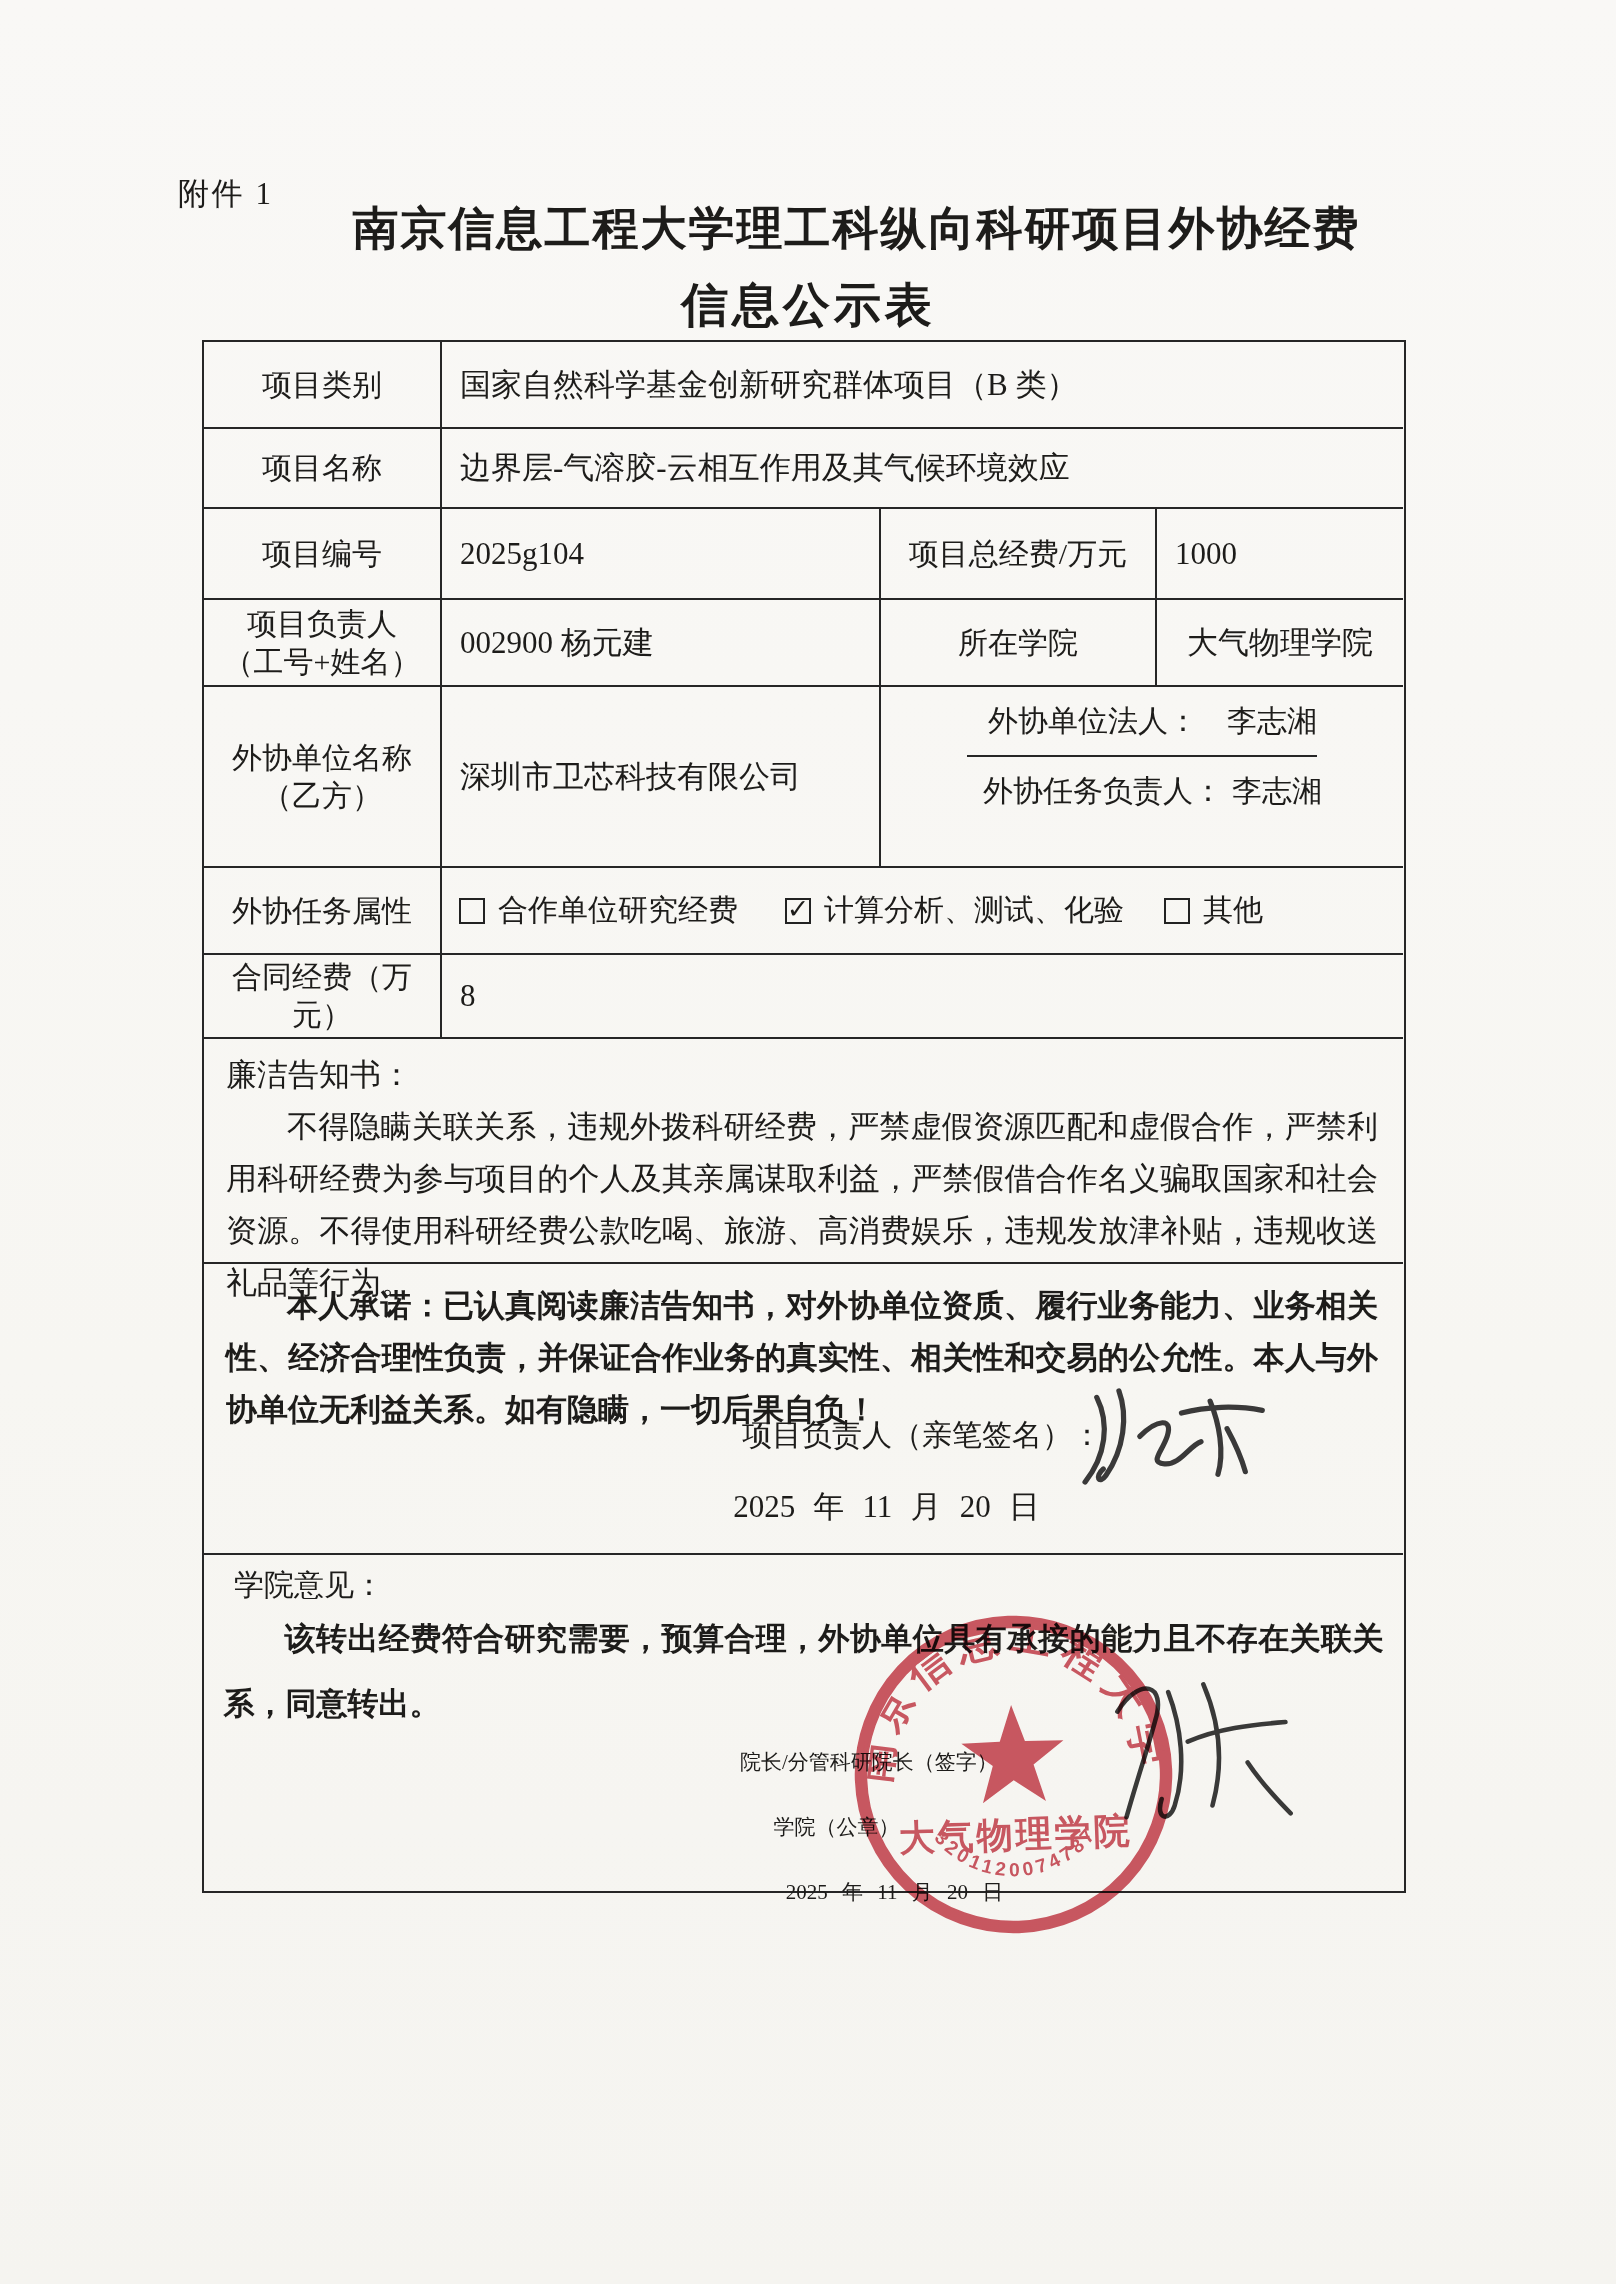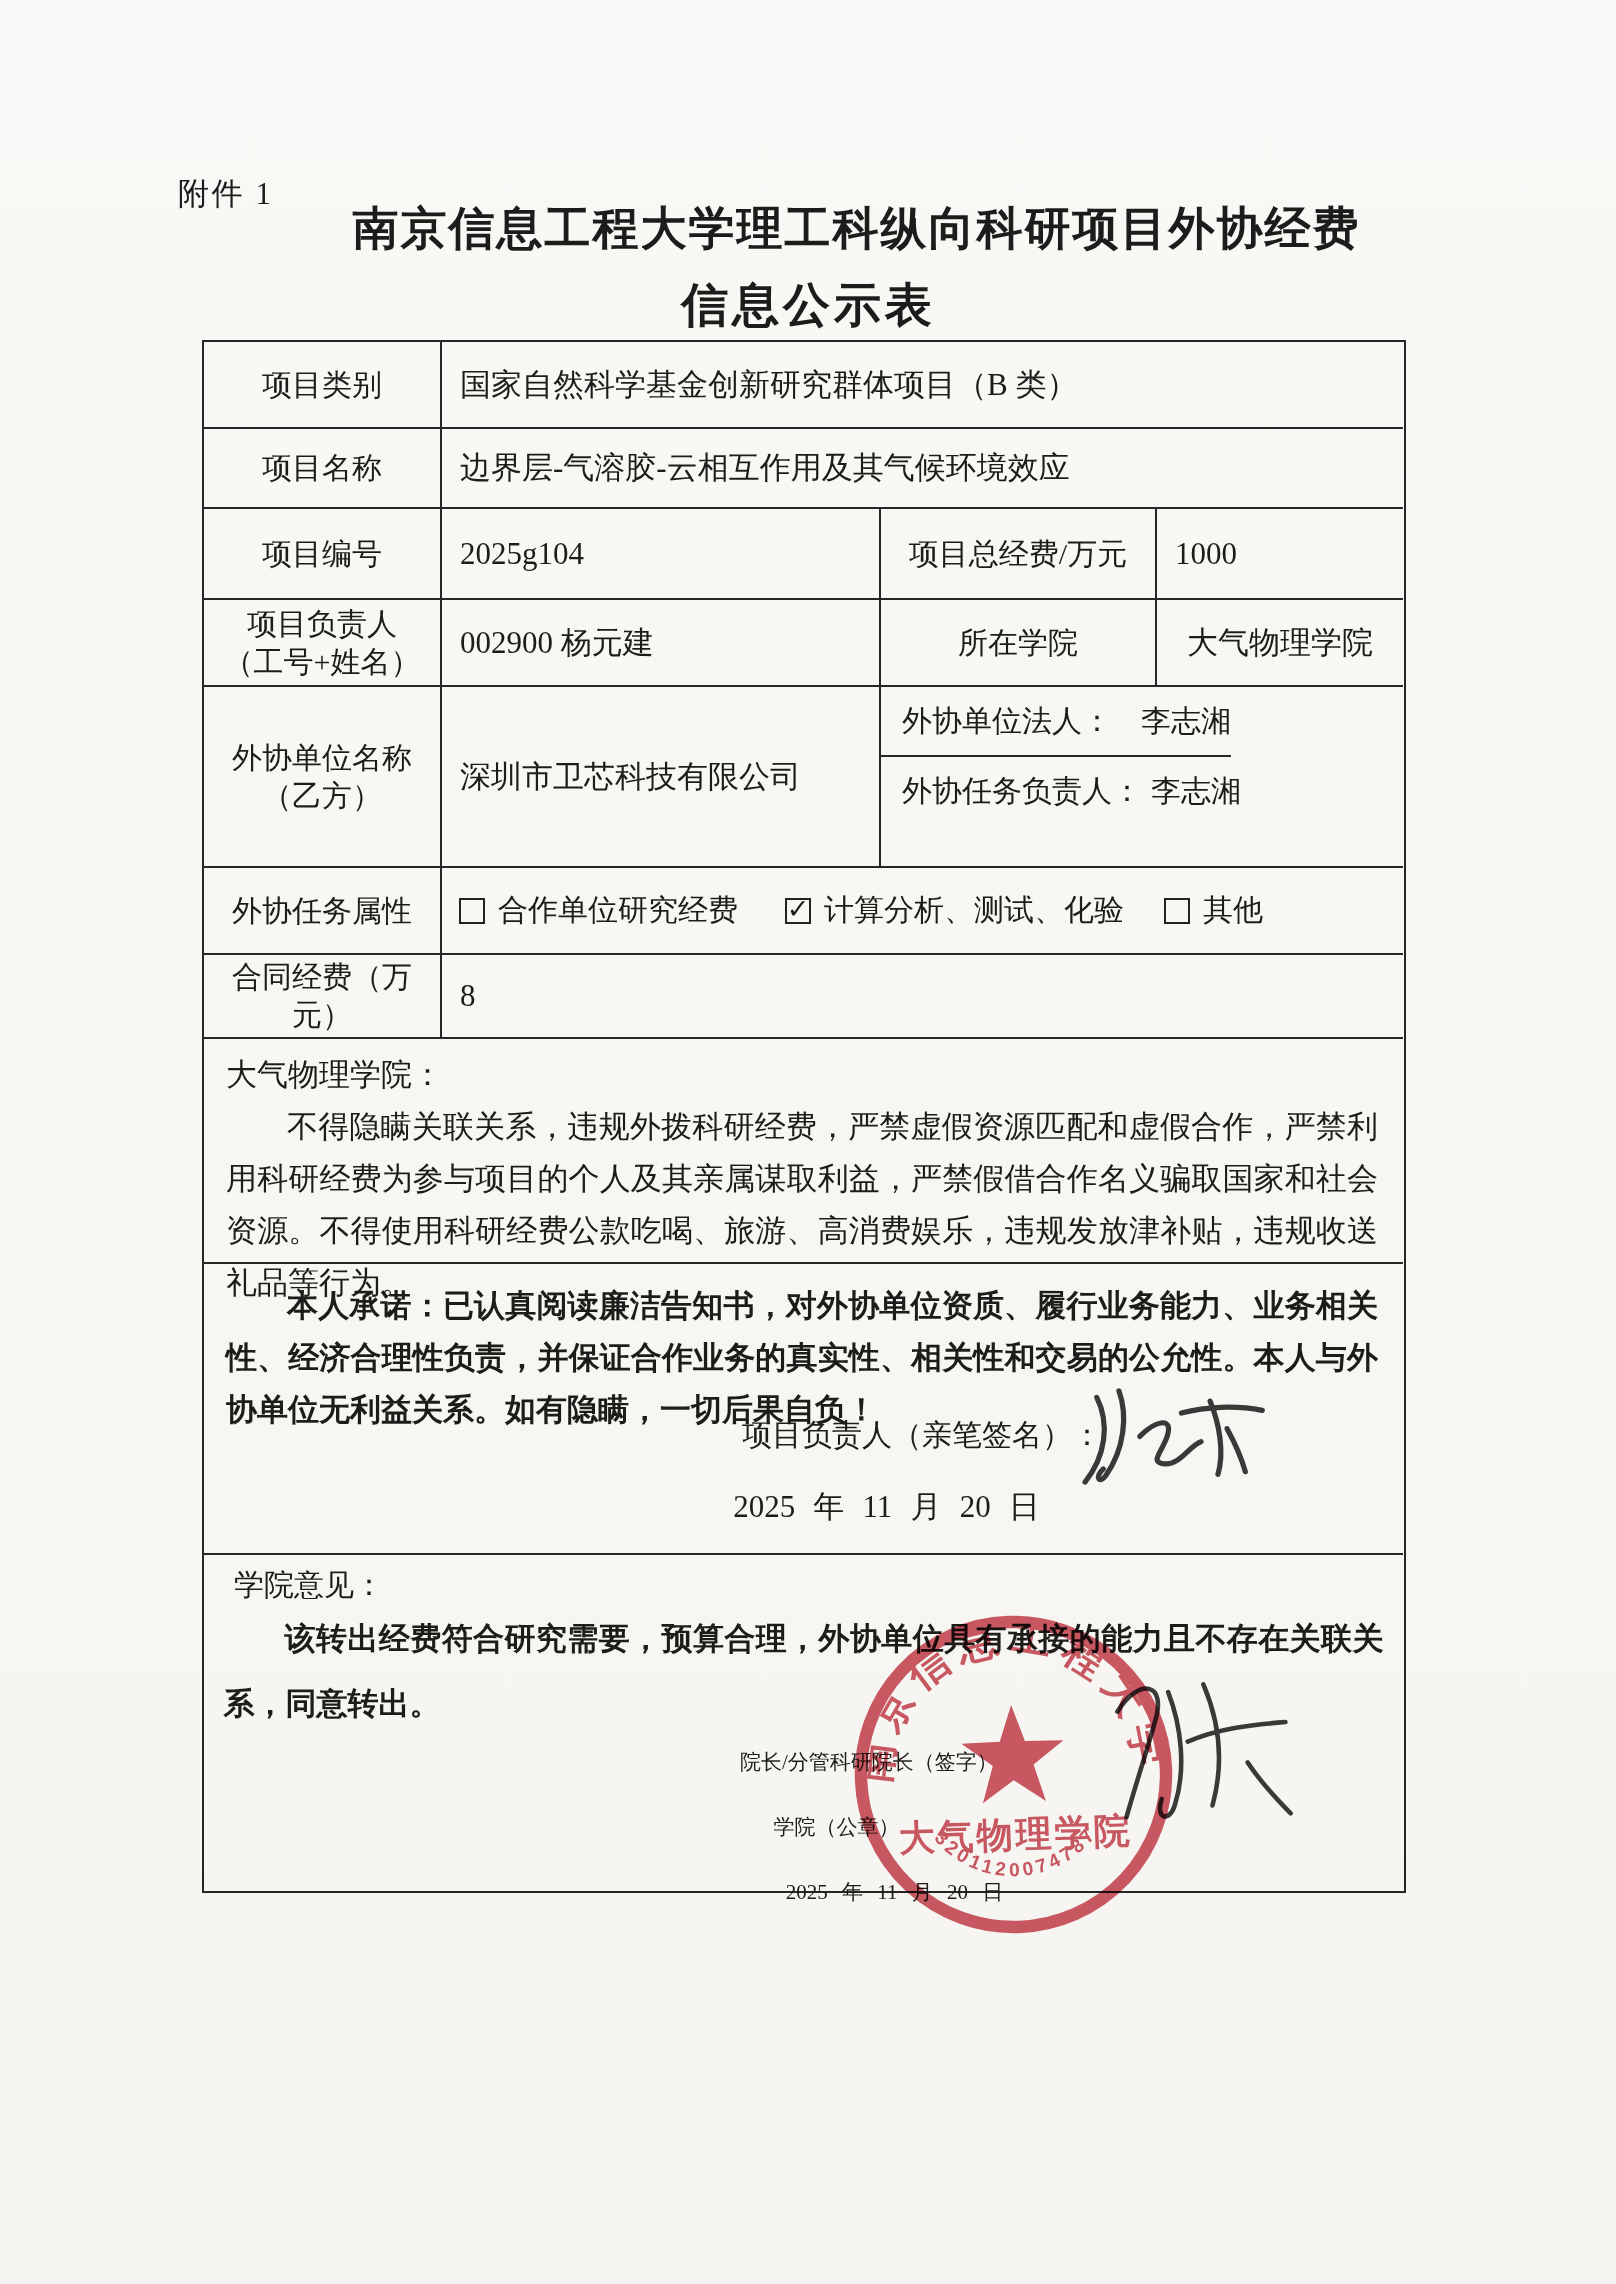--- a/index.html
+++ b/index.html
@@ -48,21 +48,21 @@
   .nb{border-bottom:none !important;}
   .c1{width:238px;}
   .c2{width:439px;}
   .c2w{width:961px;}
   .c3{width:276px;}
   .c4{width:246px;}
   .c5{width:522px;}
   .cfull{width:1199px;display:block;position:relative;}
   .lab{flex-direction:column;justify-content:center;text-align:center;line-height:38px;}
   .val{padding-left:18px;font-size:31px;}
-  .rblock{flex-direction:column;align-items:flex-start;padding:0;}
+  .rblock{flex-direction:column;align-items:center;padding:0;}
   .sub{display:flex;align-items:center;padding-left:21px;box-sizing:border-box;font-size:30px;}
   .sub1{height:70px;border-bottom:2.6px solid var(--line);}
   .sub2{height:68px;}
   .gapwide{margin-left:29px;}
   .gapnarrow{margin-left:9px;}
   .optrow{padding-left:17px;}
   .opt{display:flex;align-items:center;}
   .box{
     width:26px;height:26px;border:2px solid #222;box-sizing:border-box;
     display:inline-flex;align-items:center;justify-content:center;
@@ -199,21 +199,21 @@
       <div class="td c1 lab">
         <div>合同经费（万</div>
         <div>元）</div>
       </div>
       <div class="td c2w nr val">8</div>
     </div>
 
     <div class="r" style="height:225px">
       <div class="td cfull nr">
         <div class="blocktext">
-          <div class="heading">大气物理学院：</div>
+          <div class="heading">廉洁告知书：</div>
           <p>不得隐瞒关联关系，违规外拨科研经费，严禁虚假资源匹配和虚假合作，严禁利用科研经费为参与项目的个人及其亲属谋取利益，严禁假借合作名义骗取国家和社会资源。不得使用科研经费公款吃喝、旅游、高消费娱乐，违规发放津补贴，违规收送礼品等行为。</p>
         </div>
       </div>
     </div>
 
     <div class="r" style="height:291px">
       <div class="td cfull nr">
         <div class="blocktext" style="padding-top:15.6px;">
           <p class="boldp">本人承诺：已认真阅读廉洁告知书，对外协单位资质、履行业务能力、业务相关性、经济合理性负责，并保证合作业务的真实性、相关性和交易的公允性。本人与外协单位无利益关系。如有隐瞒，一切后果自负！</p>
         </div>

